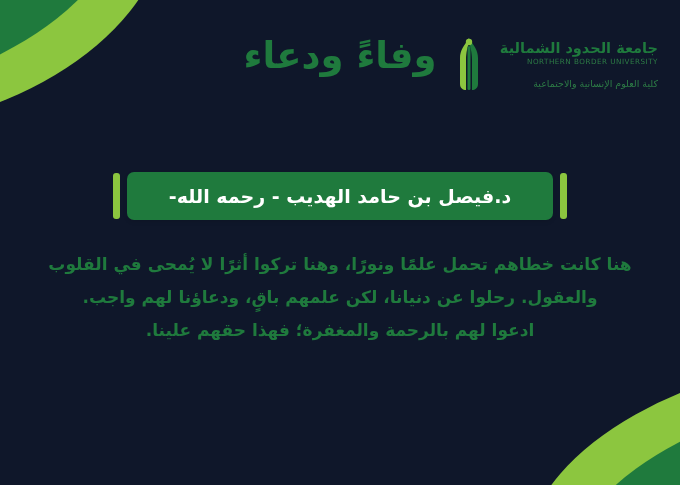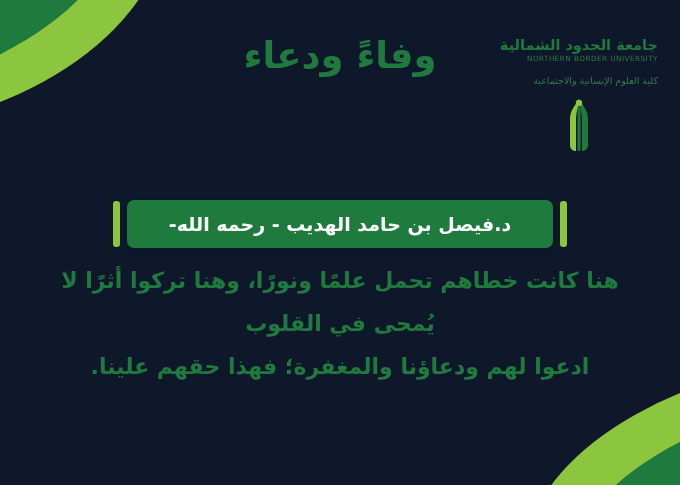--- a/index.html
+++ b/index.html
@@ -105,21 +105,20 @@
     letter-spacing: 1px;
     white-space: nowrap;
     direction: rtl;
   }
 
   .univ-block {
     position: absolute;
     top: 36px;
     right: 22px;
     display: flex;
-    flex-direction: column;
     align-items: center;
     gap: 10px;
   }
   .univ-text {
     text-align: right;
     direction: rtl;
     line-height: 1.25;
   }
   .univ-ar {
     color: #1f7a3d;
@@ -160,21 +159,20 @@
     position: relative;
     background: #1f7a3d;
     color: #ffffff;
     font-size: 19px;
     font-weight: bold;
     padding: 13px 42px;
     border-radius: 7px;
     direction: rtl;
     white-space: nowrap;
     box-shadow: 0 2px 4px rgba(0,0,0,0.10);
-    margin-top: 28px;
   }
   .name-banner::before,
   .name-banner::after {
     content: "";
     position: absolute;
     top: 50%;
     transform: translateY(-50%);
     width: 7px;
     height: 46px;
     background: #8cc63f;
@@ -185,24 +183,23 @@
 
   
   .body-text {
     position: absolute;
     top: 248px;
     left: 36px;
     right: 36px;
     direction: rtl;
     text-align: center;
     color: #1f7a3d;
-    font-size: 22px;
+    font-size: 17px;
     font-weight: bold;
     line-height: 1.95;
-    margin-top: 12px;
   }
   .body-line { display: block; }
 </style>
 </head>
 <body>
 
 <div class="card">
 
   <div class="corner-tl"></div>
   <div class="corner-tl-inner"></div>
@@ -232,16 +229,17 @@
       </div>
     </div>
   </div>
 
   <div class="name-banner-wrap">
     <div class="name-banner">د.فيصل بن حامد الهديب - رحمه الله-</div>
   </div>
 
   <div class="body-text">
     <span class="body-line">هنا كانت خطاهم تحمل علمًا ونورًا، وهنا تركوا أثرًا لا يُمحى في القلوب</span>
-    <span class="body-line">ادعوا لهم ودعاؤنا والمغفرة؛ فهذا حقهم علينا.</span>
+    <span class="body-line">والعقول. رحلوا عن دنيانا، لكن علمهم باقٍ، ودعاؤنا لهم واجب.</span>
+    <span class="body-line">ادعوا لهم بالرحمة والمغفرة؛ فهذا حقهم علينا.</span>
   </div>
 
 </div>
 
 </body></html>

